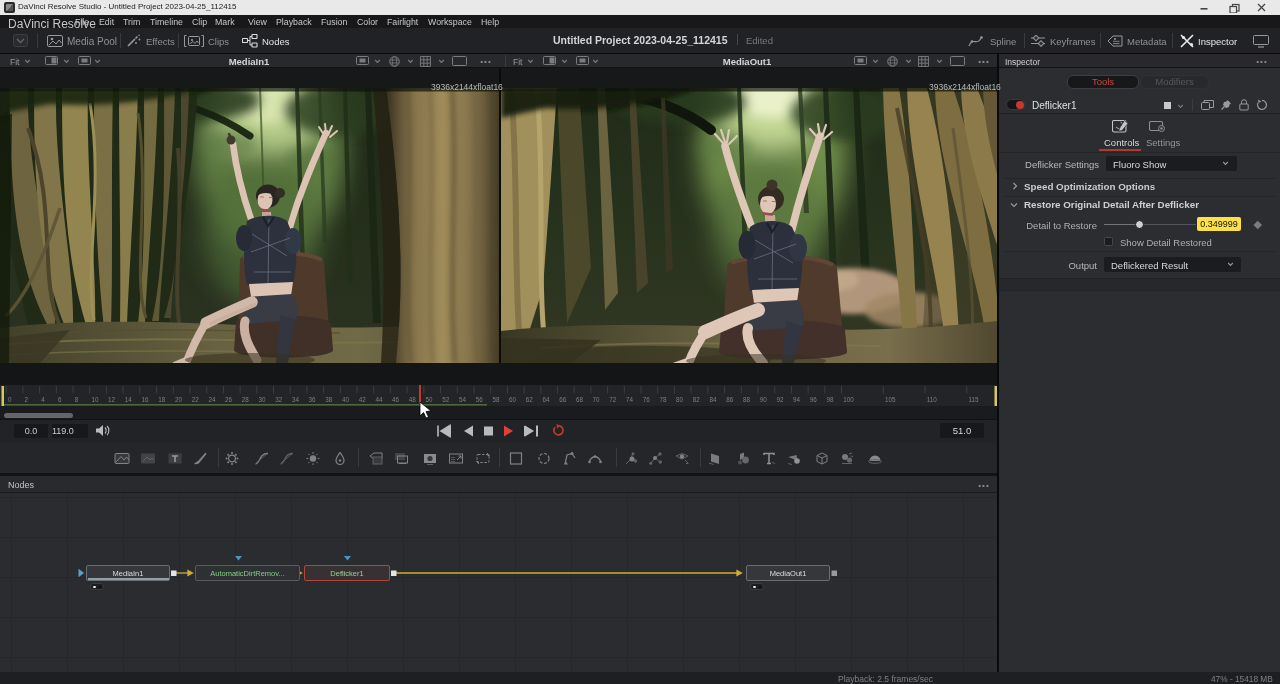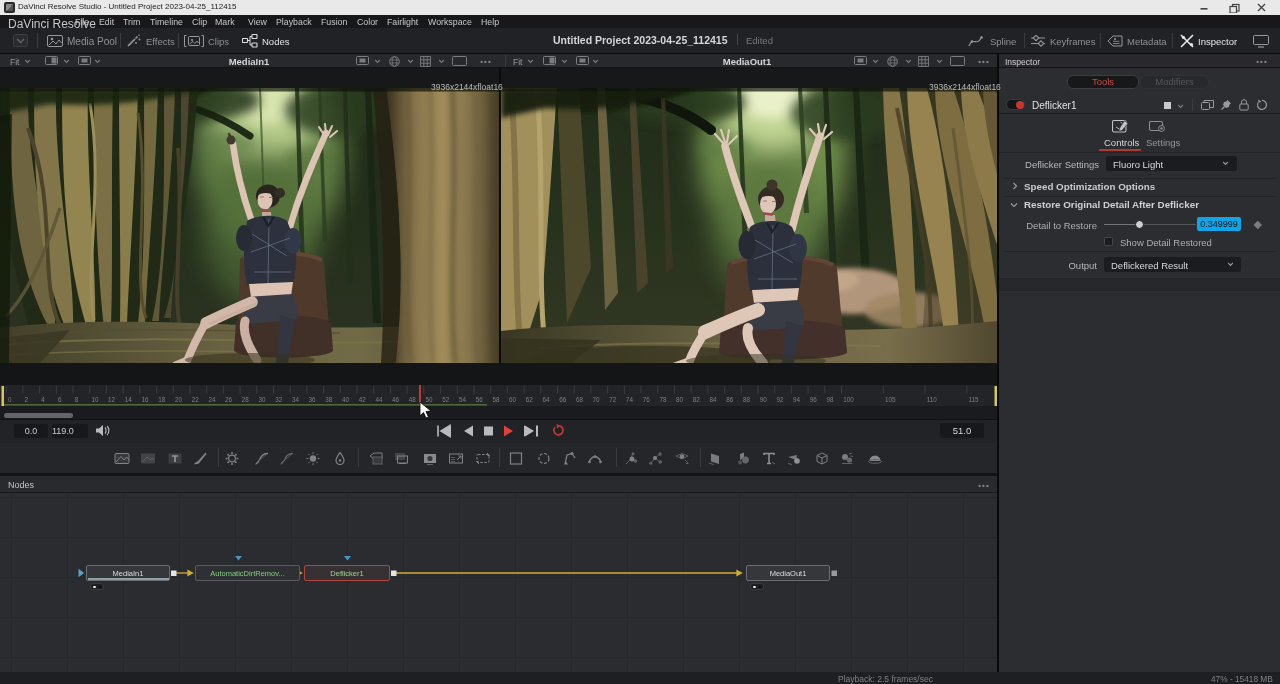--- a/index.html
+++ b/index.html
@@ -559,39 +559,39 @@
     <rect x="0.5" y="1.5" width="13" height="9" rx="1.5" fill="none" stroke="#909094" stroke-width="1.1"></rect>
     <circle cx="12.5" cy="8.5" r="3" fill="#2b2d31" stroke="#909094"></circle>
     <circle cx="12.5" cy="8.5" r="1.2" fill="#909094"></circle>
   </svg>
 <div style="position:absolute;left:1104px;top:137px;font-size:9.5px;color:#d6d6d8;font-weight:400;white-space:nowrap;">Controls</div>
 <div style="position:absolute;left:1146px;top:137px;font-size:9.5px;color:#96969a;font-weight:400;white-space:nowrap;">Settings</div>
 <div style="position:absolute;left:1099px;top:148.5px;width:42px;height:2px;background:#b03a30;"></div>
 <div style="position:absolute;left:999px;top:152px;width:281px;height:1px;background:#242528;"></div>
 <div style="position:absolute;left:1099px;top:158.5px;font-size:9.5px;color:#b8b8bc;font-weight:400;white-space:nowrap;transform:translateX(-100%);">Deflicker Settings</div>
 <div style="position:absolute;left:1106px;top:156px;width:131px;height:15px;background:#1b1c1f;border-radius:2px;"></div>
-<div style="position:absolute;left:1113px;top:159px;font-size:9.5px;color:#d8d8da;font-weight:400;white-space:nowrap;">Fluoro Light</div>
+<div style="position:absolute;left:1113px;top:159px;font-size:9.5px;color:#d8d8da;font-weight:400;white-space:nowrap;">Fluoro Show</div>
 <svg class="ab" style="left:1222px;top:161px" width="7" height="5" viewBox="0 0 7 5">
     <path d="M1.2 1 L3.5 3.4 L5.8 1" stroke="#9a9a9e" stroke-width="1.1" fill="none"></path>
   </svg>
 <div style="position:absolute;left:1004px;top:177.5px;width:272px;height:1px;background:#242528;"></div>
 <svg class="ab" style="left:1012px;top:182px" width="6" height="8" viewBox="0 0 6 8">
     <path d="M1.5 1 L4.5 4 L1.5 7" stroke="#9a9a9e" stroke-width="1.2" fill="none"></path>
   </svg>
 <div style="position:absolute;left:1024px;top:181px;font-size:9.8px;color:#cbcbcf;font-weight:700;white-space:nowrap;">Speed Optimization Options</div>
 <div style="position:absolute;left:1004px;top:195.5px;width:272px;height:1px;background:#242528;"></div>
 <svg class="ab" style="left:1010px;top:202px" width="8" height="6" viewBox="0 0 8 6">
     <path d="M1 1.5 L4 4.5 L7 1.5" stroke="#9a9a9e" stroke-width="1.2" fill="none"></path>
   </svg>
 <div style="position:absolute;left:1024px;top:199px;font-size:9.8px;color:#cfcfd3;font-weight:700;white-space:nowrap;">Restore Original Detail After Deflicker</div>
 <div style="position:absolute;left:1097px;top:219.5px;font-size:9.5px;color:#aeaeb2;font-weight:400;white-space:nowrap;transform:translateX(-100%);">Detail to Restore</div>
 <div style="position:absolute;left:1104px;top:223.5px;width:92px;height:1.5px;background:#55565b;"></div>
 <div style="position:absolute;left:1104px;top:223.5px;width:33px;height:1.5px;background:#75767b;"></div>
 <div style="position:absolute;left:1134.5px;top:219.5px;width:9px;height:9px;background:#cfcfd1;border-radius:50%;border:1px solid #17181a;"></div>
-<div style="position:absolute;left:1197px;top:217px;width:44px;height:14px;background:#0ea5e9;border-radius:2px;text-align:center;font-size:9px;line-height:14px;color:#111;">0.349999</div>
+<div style="position:absolute;left:1197px;top:217px;width:44px;height:14px;background:#fde047;border-radius:2px;text-align:center;font-size:9px;line-height:14px;color:#111;">0.349999</div>
 <div style="position:absolute;left:1254.5px;top:221.5px;width:5.5px;height:5.5px;background:#7b7c80;transform:rotate(45deg);"></div>
 <div style="position:absolute;left:1104px;top:237px;width:9px;height:9px;background:#1b1c1f;border:1px solid #46474b;border-radius:1.5px;"></div>
 <div style="position:absolute;left:1120px;top:237px;font-size:9.5px;color:#aeaeb2;font-weight:400;white-space:nowrap;">Show Detail Restored</div>
 <div style="position:absolute;left:1004px;top:250.5px;width:272px;height:1px;background:#242528;"></div>
 <div style="position:absolute;left:1097px;top:259.5px;font-size:9.5px;color:#b8b8bc;font-weight:400;white-space:nowrap;transform:translateX(-100%);">Output</div>
 <div style="position:absolute;left:1104px;top:257px;width:137px;height:15px;background:#1b1c1f;border-radius:2px;"></div>
 <div style="position:absolute;left:1111px;top:260px;font-size:9.5px;color:#d8d8da;font-weight:400;white-space:nowrap;">Deflickered Result</div>
 <svg class="ab" style="left:1227px;top:262px" width="7" height="5" viewBox="0 0 7 5">
     <path d="M1.2 1 L3.5 3.4 L5.8 1" stroke="#9a9a9e" stroke-width="1.1" fill="none"></path>
   </svg>

